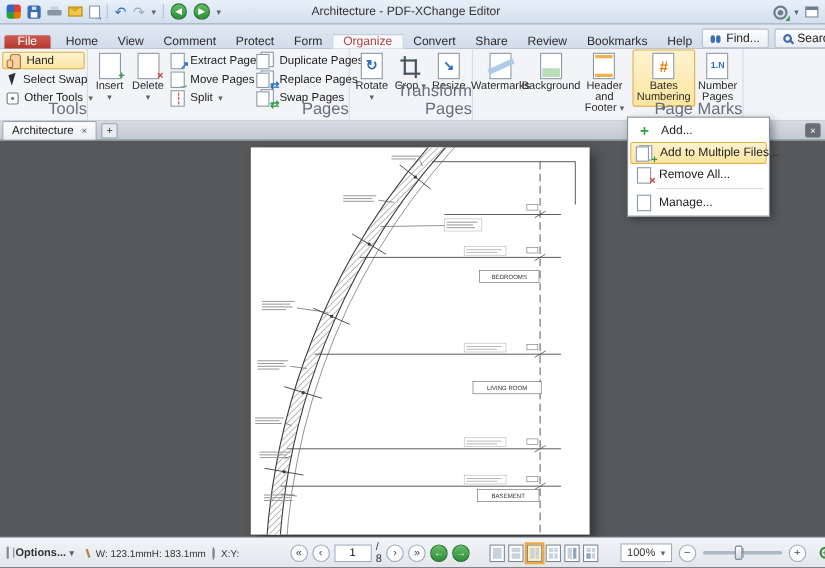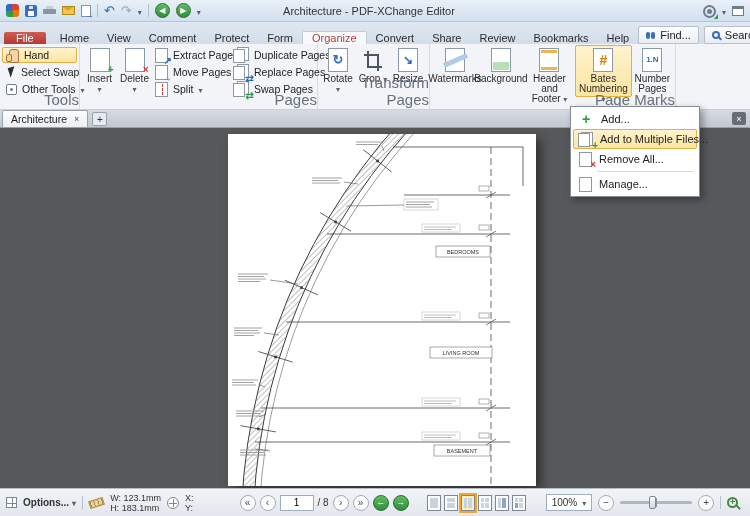--- a/index.html
+++ b/index.html
@@ -122,21 +122,21 @@
     color:#222; border:1px solid transparent; border-radius:2px; white-space:nowrap; }
   .mi-sep { height:1px; background:#d7dbe0; margin:2px 3px 2px 24px; }
   .mi-ic { width:16px; height:16px; position:relative; flex:none; }
   .mi-ic.plus::before { content:"+"; position:absolute; inset:0; display:flex; align-items:center; justify-content:center;
     color:#2e9e44; font-weight:bold; font-size:14px; }
 
   
   .statusbar { position:absolute; bottom:0; left:0; right:0; height:28px;
     background:linear-gradient(#f2f4f7,#e2e6ec); border-top:1px solid #b6bdc7;
     display:flex; align-items:center; gap:6px; padding:0 6px; font-size:10px; color:#333; z-index:10; }
-  .two-line { display:flex; flex-direction:column; font-size:9px; line-height:10px; white-space:nowrap; }
+  .two-line { display:flex; flex-direction:row; font-size:9px; line-height:10px; white-space:nowrap; }
   .grid-ic { width:11px; height:11px; border:1px solid #7c8894; position:relative; background:#fff; }
   .grid-ic::before { content:""; position:absolute; left:5px; top:0; bottom:0; width:1px; background:#7c8894; }
   .grid-ic::after { content:""; position:absolute; top:5px; left:0; right:0; height:1px; background:#7c8894; }
   .ruler-ic { width:15px; height:8px; background:#ead399; border:1px solid #a8894a; transform:rotate(-18deg);
     background-image:repeating-linear-gradient(90deg, #a8894a 0 1px, transparent 1px 4px); }
   .cross-ic { width:12px; height:12px; border:1px solid #7c8894; border-radius:50%; position:relative; background:#fff; }
   .cross-ic::before { content:""; position:absolute; left:50%; top:1px; bottom:1px; width:1px; background:#7c8894; }
   .cross-ic::after { content:""; position:absolute; top:50%; left:1px; right:1px; height:1px; background:#7c8894; }
   .navbtn { width:16px; height:16px; border-radius:50%; border:1px solid #9fadbd; background:#fdfdfe;
     display:flex; align-items:center; justify-content:center; color:#3f4b58; font-size:10px; line-height:1; flex:none; }

